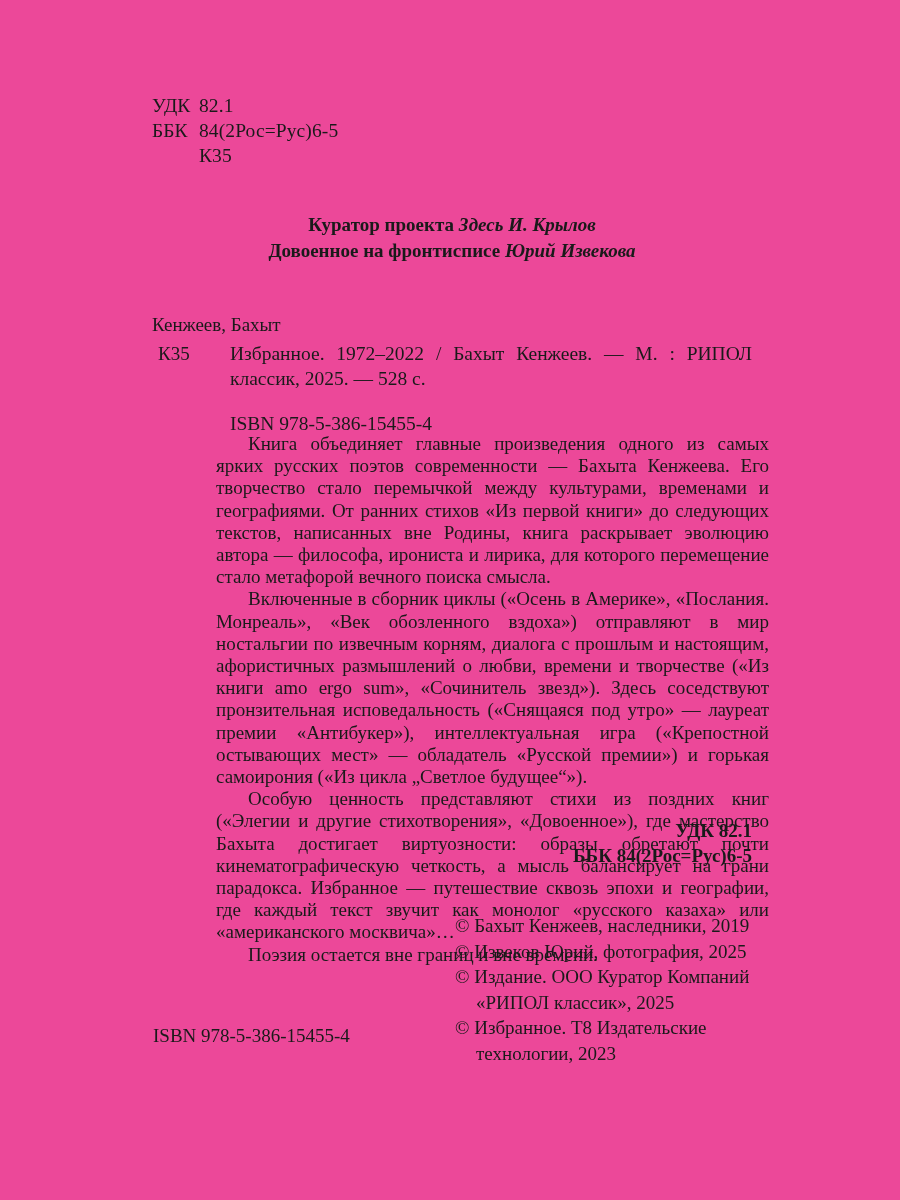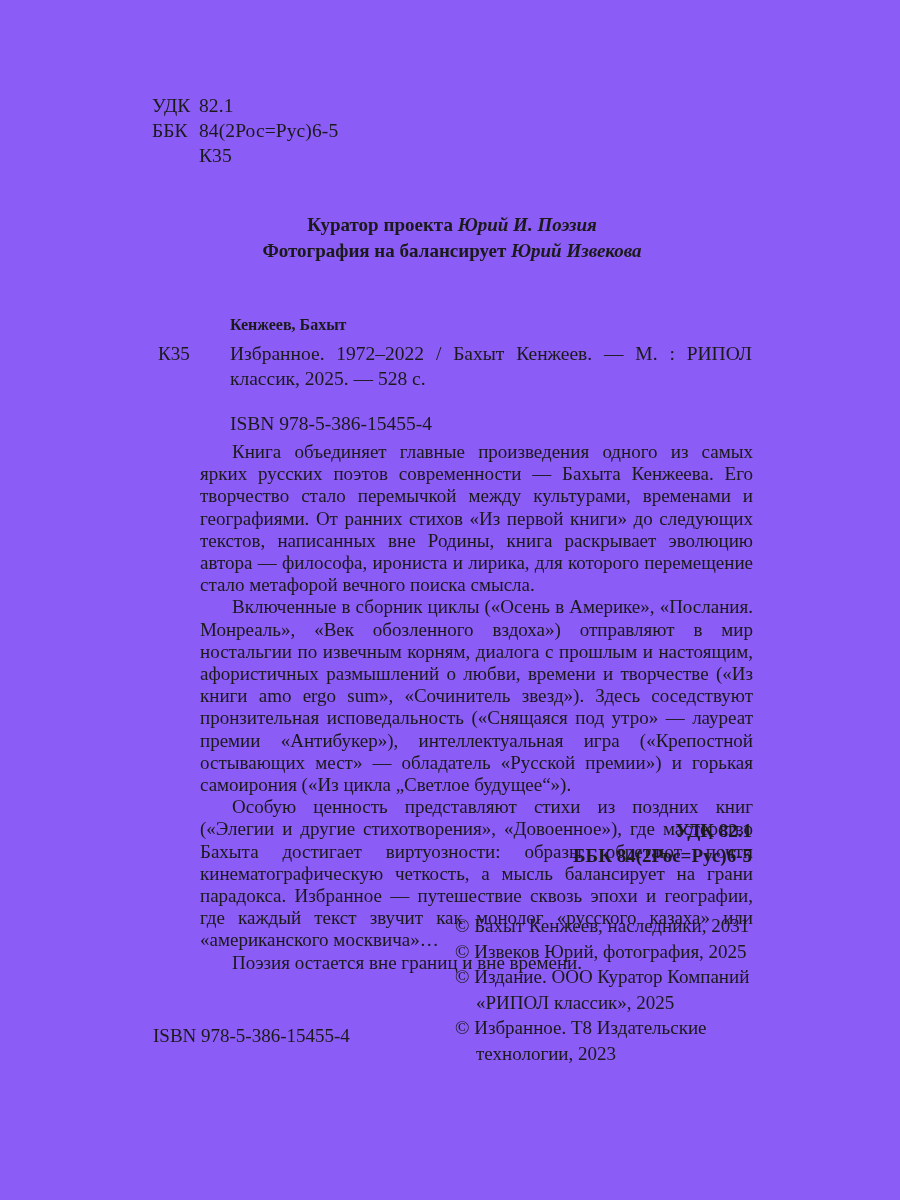--- a/index.html
+++ b/index.html
@@ -9,21 +9,21 @@
     background: #ffffff;
   }
   body {
     font-family: "Liberation Serif", "DejaVu Serif", serif;
     color: #1a1a1a;
   }
   #page {
     position: relative;
     width: 900px;
     height: 1200px;
-    background: #8b5cf6;
+    background: #ec4899;
     overflow: hidden;
     box-sizing: border-box;
   }
 
   
   #udk-block {
     position: absolute;
     left: 152px;
     top: 93px;
     font-size: 19.5px;
@@ -60,23 +60,22 @@
   }
 
   
   #biblio {
     position: absolute;
     left: 152px;
     top: 313px;
     width: 600px;
   }
   #biblio .author {
-    margin-left: 78px;
-    font-weight: bold;
-    font-size: 16px;
+    font-weight: normal;
+    font-size: 19px;
     line-height: 24px;
   }
   #biblio .descrip {
     position: relative;
     margin-top: 4px;
     font-size: 19.5px;
     line-height: 25px;
     text-align: justify;
     text-justify: inter-word;
     padding-left: 78px;
@@ -90,29 +89,28 @@
   #biblio .isbn-line {
     margin-top: 20px;
     margin-left: 78px;
     font-size: 19.5px;
     line-height: 25px;
   }
 
   
   #annotation {
     position: absolute;
-    left: 200px;
+    left: 216px;
     top: 433px;
     width: 553px;
     font-size: 19px;
     line-height: 22.2px;
     text-align: justify;
     text-justify: inter-word;
     hyphens: manual;
-    margin-top: 8px;
   }
   #annotation p {
     margin: 0;
     text-indent: 32px;
   }
   #annotation p.lastline {
     text-align: left;
   }
   .lat {
     font-family: "Liberation Serif", "DejaVu Serif", serif;
@@ -161,22 +159,22 @@
 
 <div id="page">
 
   <div id="udk-block">
     <div class="row"><span class="lbl">УДК</span><span>82.1</span></div>
     <div class="row"><span class="lbl">ББК</span><span>84(2Рос=Рус)6-5</span></div>
     <div class="row"><span class="code-indent"></span><span>К35</span></div>
   </div>
 
   <div id="curator-block">
-    <div><span>Куратор проекта </span><span class="nm">Юрий И. Поэзия</span></div>
-    <div><span>Фотография на балансирует </span><span class="nm">Юрий Извекова</span></div>
+    <div><span>Куратор проекта </span><span class="nm">Здесь И. Крылов</span></div>
+    <div><span>Довоенное на фронтисписе </span><span class="nm">Юрий Извекова</span></div>
   </div>
 
   <div id="biblio">
     <div class="author">Кенжеев, Бахыт</div>
     <div class="descrip">
       <span class="shelfmark">К35</span><span>Избранное. 1972–2022 / Бахыт Кенжеев. — М. : РИПОЛ классик, 2025. — 528 с.</span>
     </div>
     <div class="isbn-line">ISBN 978-5-386-15455-4</div>
   </div>
 
@@ -187,21 +185,21 @@
     <p class="lastline">Поэзия остается вне границ и вне времени.</p>
   </div>
 
   <div id="udk-footer">
     <div>УДК 82.1</div>
     <div>ББК 84(2Рос=Рус)6-5</div>
   </div>
 
   <div id="copyright">
     <div>
-      <div class="line">© Бахыт Кенжеев, наследники, 2031</div>
+      <div class="line">© Бахыт Кенжеев, наследники, 2019</div>
     </div>
     <div>
       <div class="line">© Извеков Юрий, фотография, 2025</div>
     </div>
     <div>
       <div class="line">© Издание. ООО Куратор Компаний</div>
       <div class="cont">«РИПОЛ классик», 2025</div>
     </div>
     <div>
       <div class="line">© Избранное. Т8 Издательские</div>

